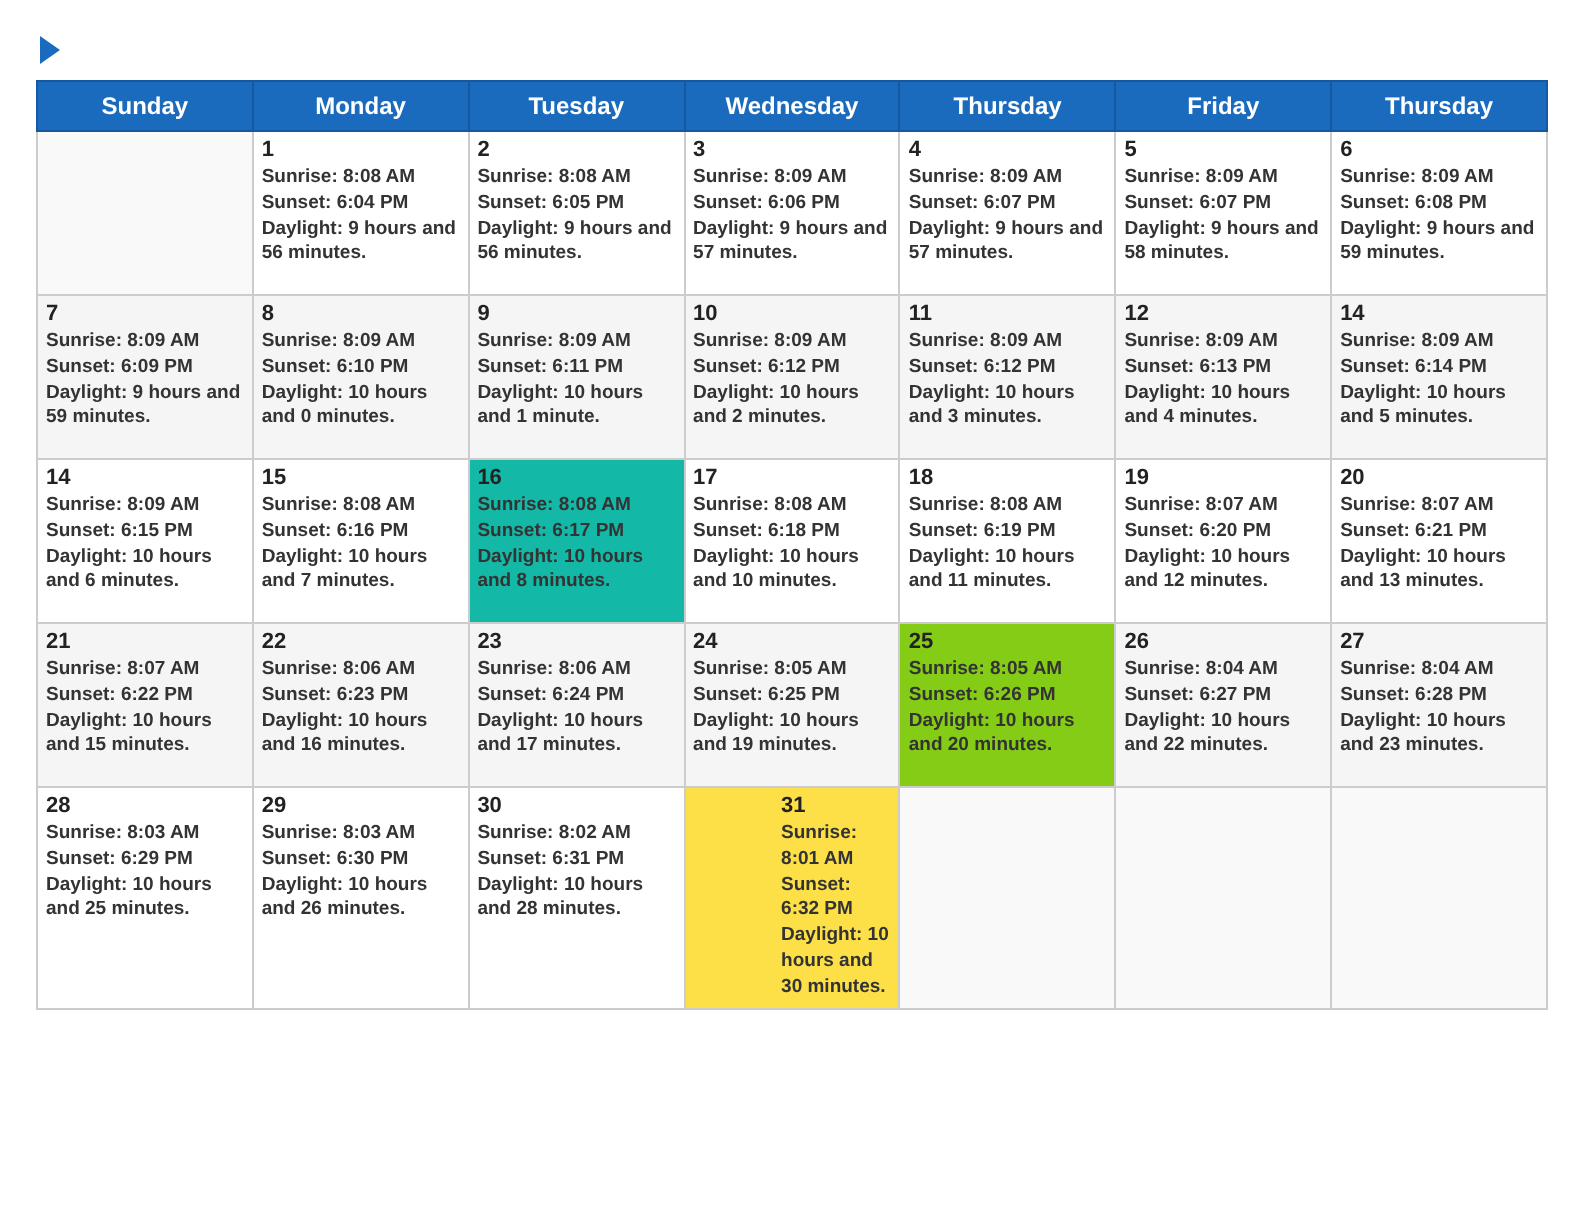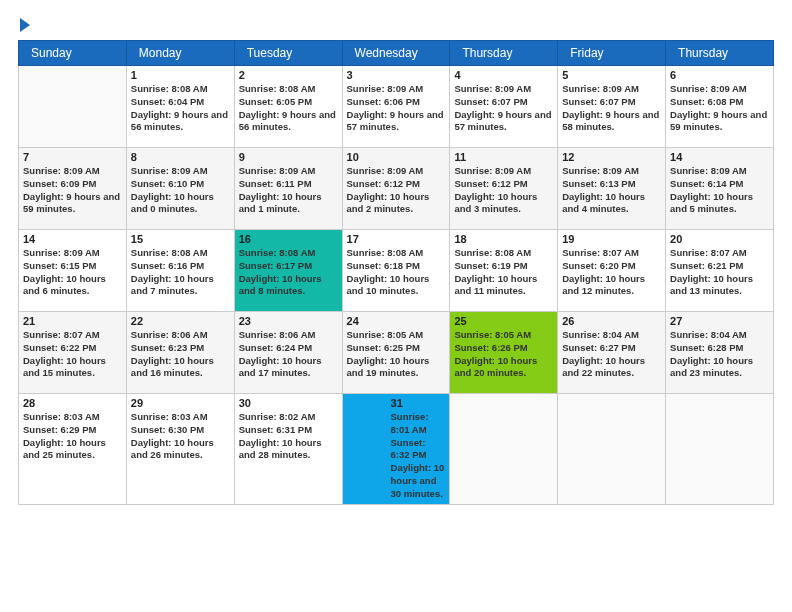--- a/index.html
+++ b/index.html
@@ -65,23 +65,23 @@
     }
     table {
       width: 100%;
       border-collapse: collapse;
       table-layout: fixed;
     }
     thead tr th {
       background: #1a6bbd;
       color: #fff;
       font-size: 12px;
-      font-weight: normal;
-      padding: 5px 12px;
-      text-align: left;
+      font-weight: bold;
+      padding: 5px 0;
+      text-align: center;
       border: 1px solid #1558a0;
     }
     tbody tr td {
       border: 1px solid #ccc;
       vertical-align: top;
       padding: 3px 4px;
       font-size: 10px;
       color: #333;
       height: 82px;
     }
@@ -262,21 +262,21 @@
             <div class="day-info">Sunrise: 8:03 AM<br>Sunset: 6:29 PM<br>Daylight: 10 hours and 25 minutes.</div>
           </td>
           <td style="background: rgb(255, 255, 255);">
             <span class="day-num">29</span>
             <div class="day-info">Sunrise: 8:03 AM<br>Sunset: 6:30 PM<br>Daylight: 10 hours and 26 minutes.</div>
           </td>
           <td style="background: rgb(255, 255, 255);">
             <span class="day-num">30</span>
             <div class="day-info">Sunrise: 8:02 AM<br>Sunset: 6:31 PM<br>Daylight: 10 hours and 28 minutes.</div>
           </td>
-          <td style="background: #0ea5e9; padding-left: 48px;">
+          <td style="background: #fde047; padding-left: 48px;">
             <span class="day-num">31</span>
             <div class="day-info">Sunrise: 8:01 AM<br>Sunset: 6:32 PM<br>Daylight: 10 hours and 30 minutes.</div>
           </td>
           <td class="empty-cell"></td>
           <td class="empty-cell"></td>
           <td class="empty-cell"></td>
         </tr>
       </tbody>
   </table>
 </div>

